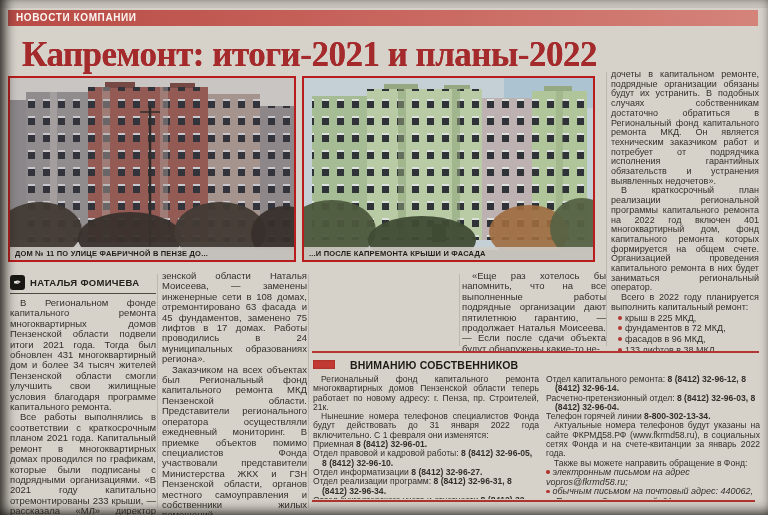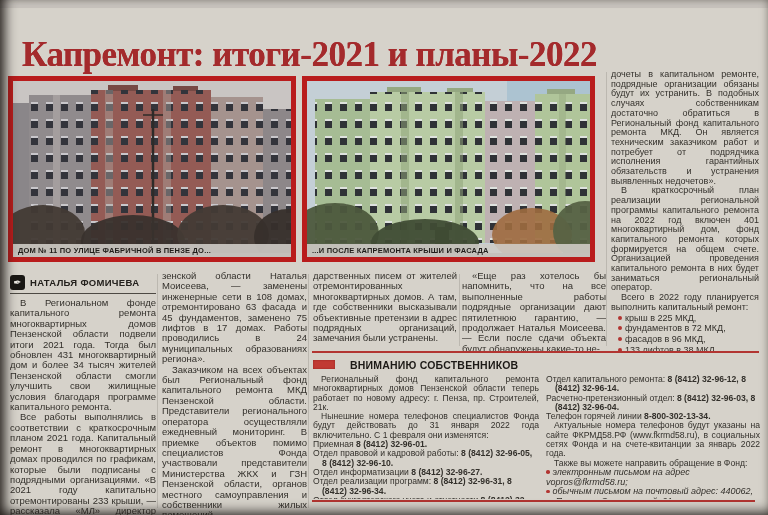--- a/index.html
+++ b/index.html
@@ -28,21 +28,21 @@
 
   
   .headline {
     position:absolute; left:10px; top:24px; width:680px; margin:12px;
     font-family:"Liberation Serif", serif; font-weight:bold;
     font-size:35px; line-height:38px; letter-spacing:-.5px; color:#a42a2c;
     text-shadow:0 0 .4px #a42a2c;
   }
 
   
-  .photo { position:absolute; top:76px; height:186px; border:5px solid #b91c1c; box-sizing:border-box; overflow:hidden; background:#c8c4c1; }
+  .photo { position:absolute; top:76px; height:186px; border:2px solid #b91c1c; box-sizing:border-box; overflow:hidden; background:#c8c4c1; }
   .photo-left  { left:8px;   width:288px; }
   .photo-right { left:302px; width:293px; }
   .photo svg { display:block; filter:saturate(.85); }
   .caption {
     position:absolute; left:0; right:0; bottom:0; height:13px;
     background:rgba(206,203,197,.9); color:#201d1a;
     font-size:7.5px; font-weight:bold; letter-spacing:.2px;
     line-height:13px; padding-left:5px; text-transform:uppercase;
   }
 
@@ -101,20 +101,23 @@
   .phone .num { font-weight:bold; }
   .attn-bullet { margin-left:5px; text-indent:0;font-style:italic; }
   .attn-bullet .dot { width:3.5px; height:3.5px; }
 </style>
 </head>
 <body>
 
 <div class="page">
   <div class="topshade"></div>
 
+  <div class="kicker">
+    <span>НОВОСТИ КОМПАНИИ</span>
+  </div>
 
   <h1 class="headline">Капремонт: итоги-2021 и планы-2022</h1>
 
   <figure class="photo photo-left" style="margin:0;">
     <svg width="286" height="184" viewBox="0 0 286 184">
       <defs>
         <pattern id="wL" width="15" height="17" patternUnits="userSpaceOnUse">
           <rect x="3" y="4" width="7" height="9" fill="#33343c"></rect>
           <rect x="3" y="4" width="7" height="2" fill="#c9c7cb"></rect>
         </pattern>
@@ -192,23 +195,20 @@
     <p class="body-p">В Региональном фонде капитального ремонта многоквартирных домов Пензенской области подвели итоги 2021 года. Тогда был обновлен 431 многоквартирный дом и более 34 тысяч жителей Пензенской области смогли улучшить свои жилищные условия благодаря программе капитального ремонта.</p>
     <p class="body-p">Все работы выполнялись в соответствии с краткосрочным планом 2021 года. Капитальный ремонт в многоквартирных домах проводился по графикам, которые были подписаны с подрядными организациями. «В 2021 году капитально отремонтированы 233 крыши, — рассказала «МЛ» директор Регионального фонда капитального ремонта МКД Пен-</p>
   </div>
 
   <div class="col col2">
     <p class="body-p noindent">зенской области Наталья Моисеева, — заменены инженерные сети в 108 домах, отремонтировано 63 фасада и 45 фундаментов, заменено 75 лифтов в 17 домах. Работы проводились в 24 муниципальных образованиях региона».</p>
     <p class="body-p">Заказчиком на всех объектах был Региональный фонд капитального ремонта МКД Пензенской области. Представители регионального оператора осуществляли ежедневный мониторинг. В приемке объектов помимо специалистов Фонда участвовали представители Министерства ЖКХ и ГЗН Пензенской области, органов местного самоуправления и собственники жилых помещений.</p>
 
   </div>
 
-  <div class="col col3">
-    <p class="body-p noindent">дарственных писем от жителей отремонтированных многоквартирных домов. А там, где собственники высказывали объективные претензии в адрес подрядных организаций, замечания были устранены.</p>
-  </div>
 
   <div class="col col4">
     <p class="body-p">«Еще раз хотелось бы напомнить, что на все выполненные работы подрядные организации дают пятилетнюю гарантию, — продолжает Наталья Моисеева. — Если после сдачи объекта будут обнаружены какие-то не-</p>
   </div>
 
   <div class="col col5">
     <p class="body-p noindent">дочеты в капитальном ремонте, подрядные организации обязаны будут их устранить. В подобных случаях собственникам достаточно обратиться в Региональный фонд капитального ремонта МКД. Он является техническим заказчиком работ и потребует от подрядчика исполнения гарантийных обязательств и устранения выявленных недочетов».</p>
     <p class="body-p">В краткосрочный план реализации региональной программы капитального ремонта на 2022 год включен 401 многоквартирный дом, фонд капитального ремонта которых формируется на общем счете. Организацией проведения капитального ремонта в них будет заниматься региональный оператор.</p>
     <p class="body-p">Всего в 2022 году планируется выполнить капитальный ремонт:</p>
     <p class="bullet"><span class="dot"></span><span>крыш в 225 МКД,</span></p>

